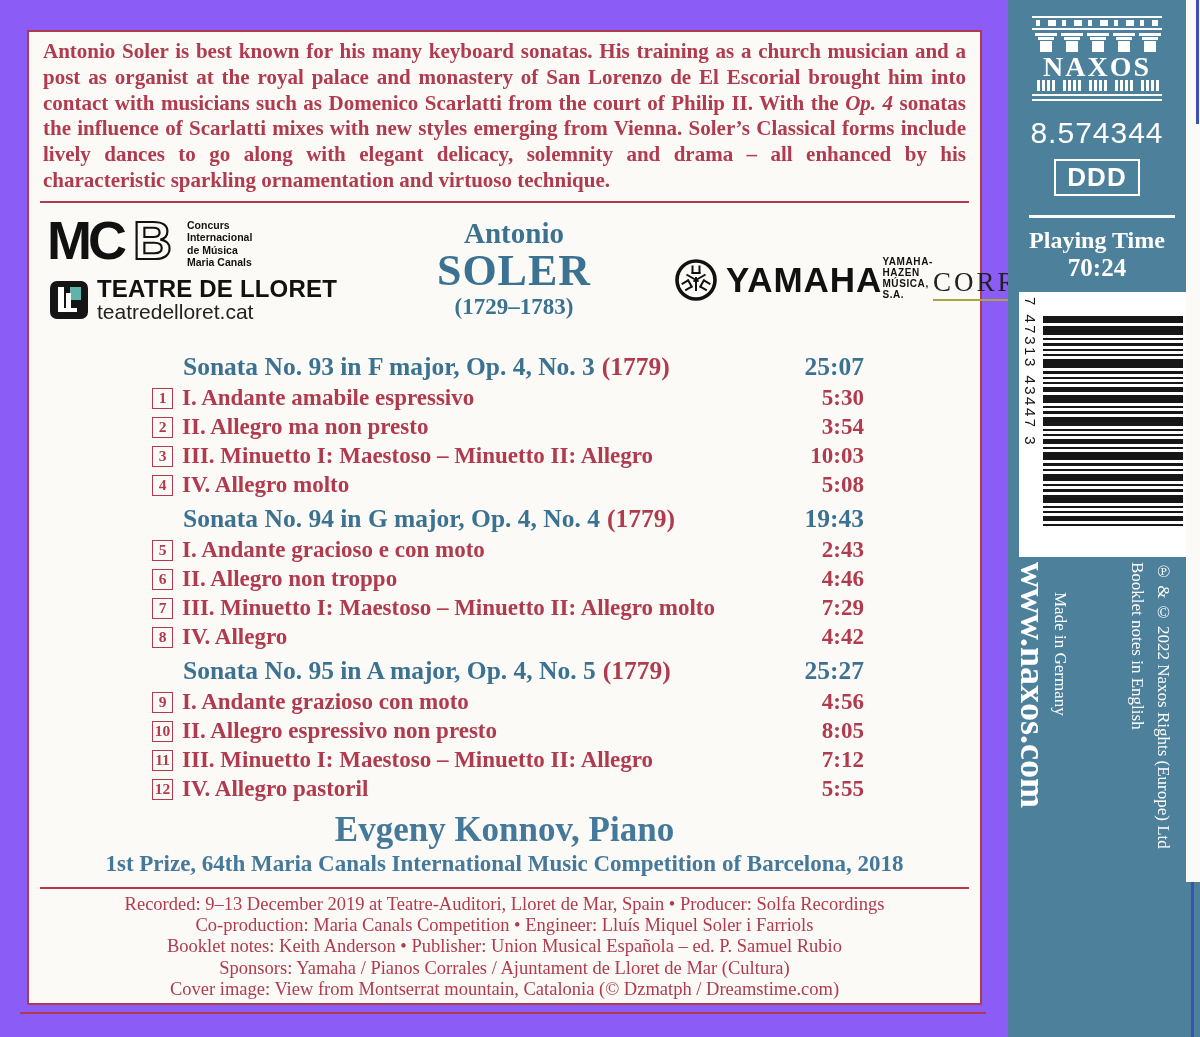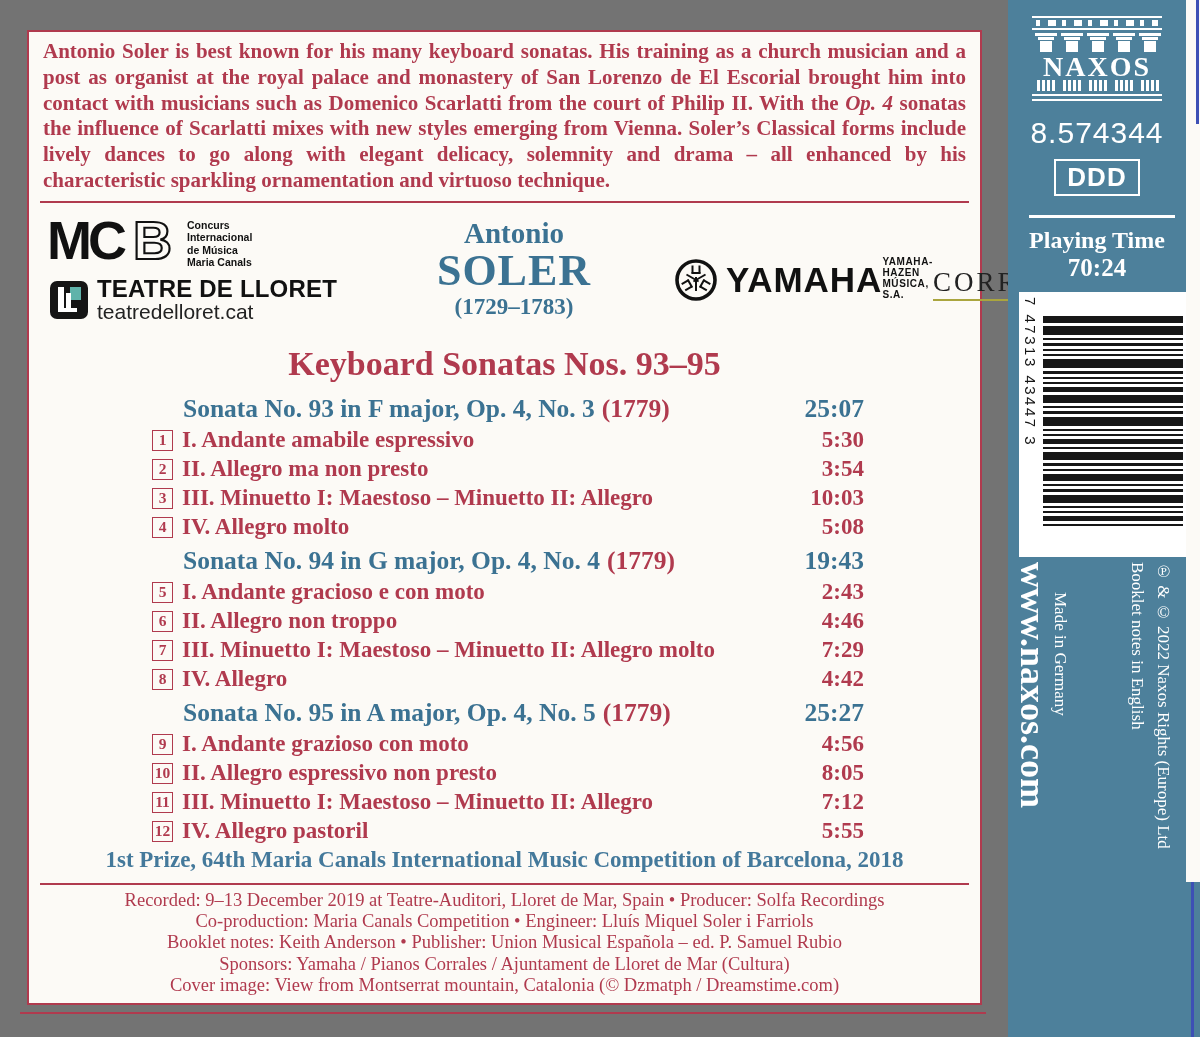--- a/index.html
+++ b/index.html
@@ -1,16 +1,16 @@
 <!DOCTYPE html>
 <html><head>
 <meta charset="utf-8">
 <style>
   html,body{margin:0;padding:0;background:#e9e9e9;}
-  #page{position:relative;width:1200px;height:1037px;background:#737373;overflow:hidden;
+  #page{position:relative;width:1200px;height:1037px;background:#8b5cf6;overflow:hidden;
         font-family:"Liberation Serif",serif;}
 
   
   #content-box{position:absolute;left:27px;top:30px;width:955px;height:975px;
                border:2.5px solid #b03a4e;box-sizing:border-box;background:#fcfaf6;}
   #intro{padding:7px 14px 5px 14px;color:#b03a4e;font-weight:bold;font-size:21px;
          line-height:25.8px;text-align:justify;}
   #intro .it{font-style:italic;}
   .red-sep{border:none;border-top:2.5px solid #b03a4e;margin:2px 11px 0 11px;}
 
@@ -179,21 +179,20 @@
             </svg>
             <span class="corrales-word">PIANOS</span>
           </div>
           <div class="corrales-rule">
             <span class="corrales-year">1900</span>
           </div>
         </div>
       </div>
     </div>
 
-    <div id="album-title">Keyboard Sonatas Nos. 93–95</div>
 
     <div id="tracklist">
   <div class="row section-row">
     <span class="sec-indent">Sonata No. 93 in F major, Op. 4, No. 3</span>
           <span class="sec-year">(1779)</span>
     <span class="dur blue">25:07</span>
   </div>
 
   <div class="row track-row">
     <span class="numbox">1</span>
@@ -273,20 +272,21 @@
     <span class="dur red">7:12</span>
   </div>
 
   <div class="row track-row">
     <span class="numbox">12</span>
     <span class="tr-title">IV. Allegro pastoril</span>
     <span class="dur red">5:55</span>
   </div>
 </div>
 
+    <div id="performer-name">Evgeny Konnov, Piano</div>
     <div id="performer-award">1st Prize, 64th Maria Canals International Music Competition of Barcelona, 2018</div>
 
     <hr class="red-sep" style="margin-top:9px">
     <div id="credits">
         <div>Recorded: 9–13 December 2019 at Teatre-Auditori, Lloret de Mar, Spain • Producer: Solfa Recordings</div>
         <div>Co-production: Maria Canals Competition • Engineer: Lluís Miquel Soler i Farriols</div>
         <div>Booklet notes: Keith Anderson • Publisher: Union Musical Española – ed. P. Samuel Rubio</div>
         <div>Sponsors: Yamaha / Pianos Corrales / Ajuntament de Lloret de Mar (Cultura)</div>
         <div>Cover image: View from Montserrat mountain, Catalonia (© Dzmatph / Dreamstime.com)</div>
       </div>

